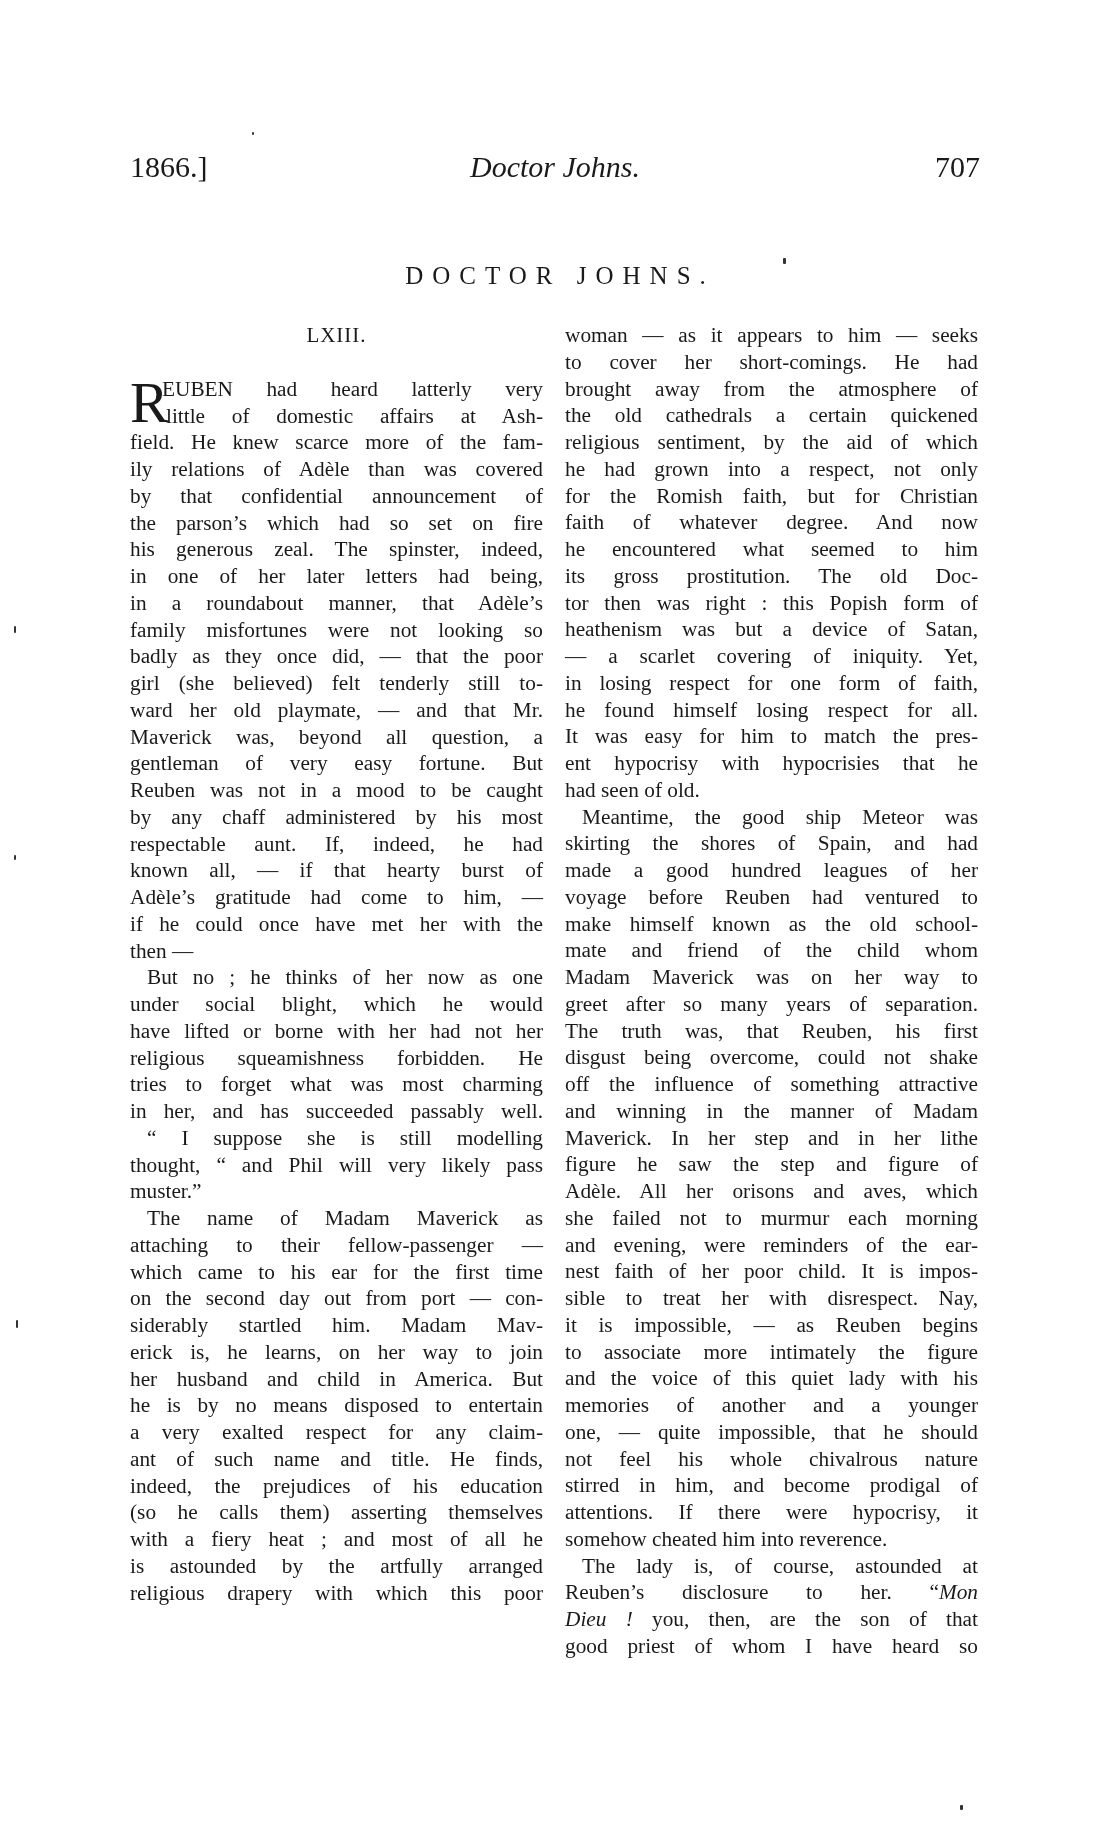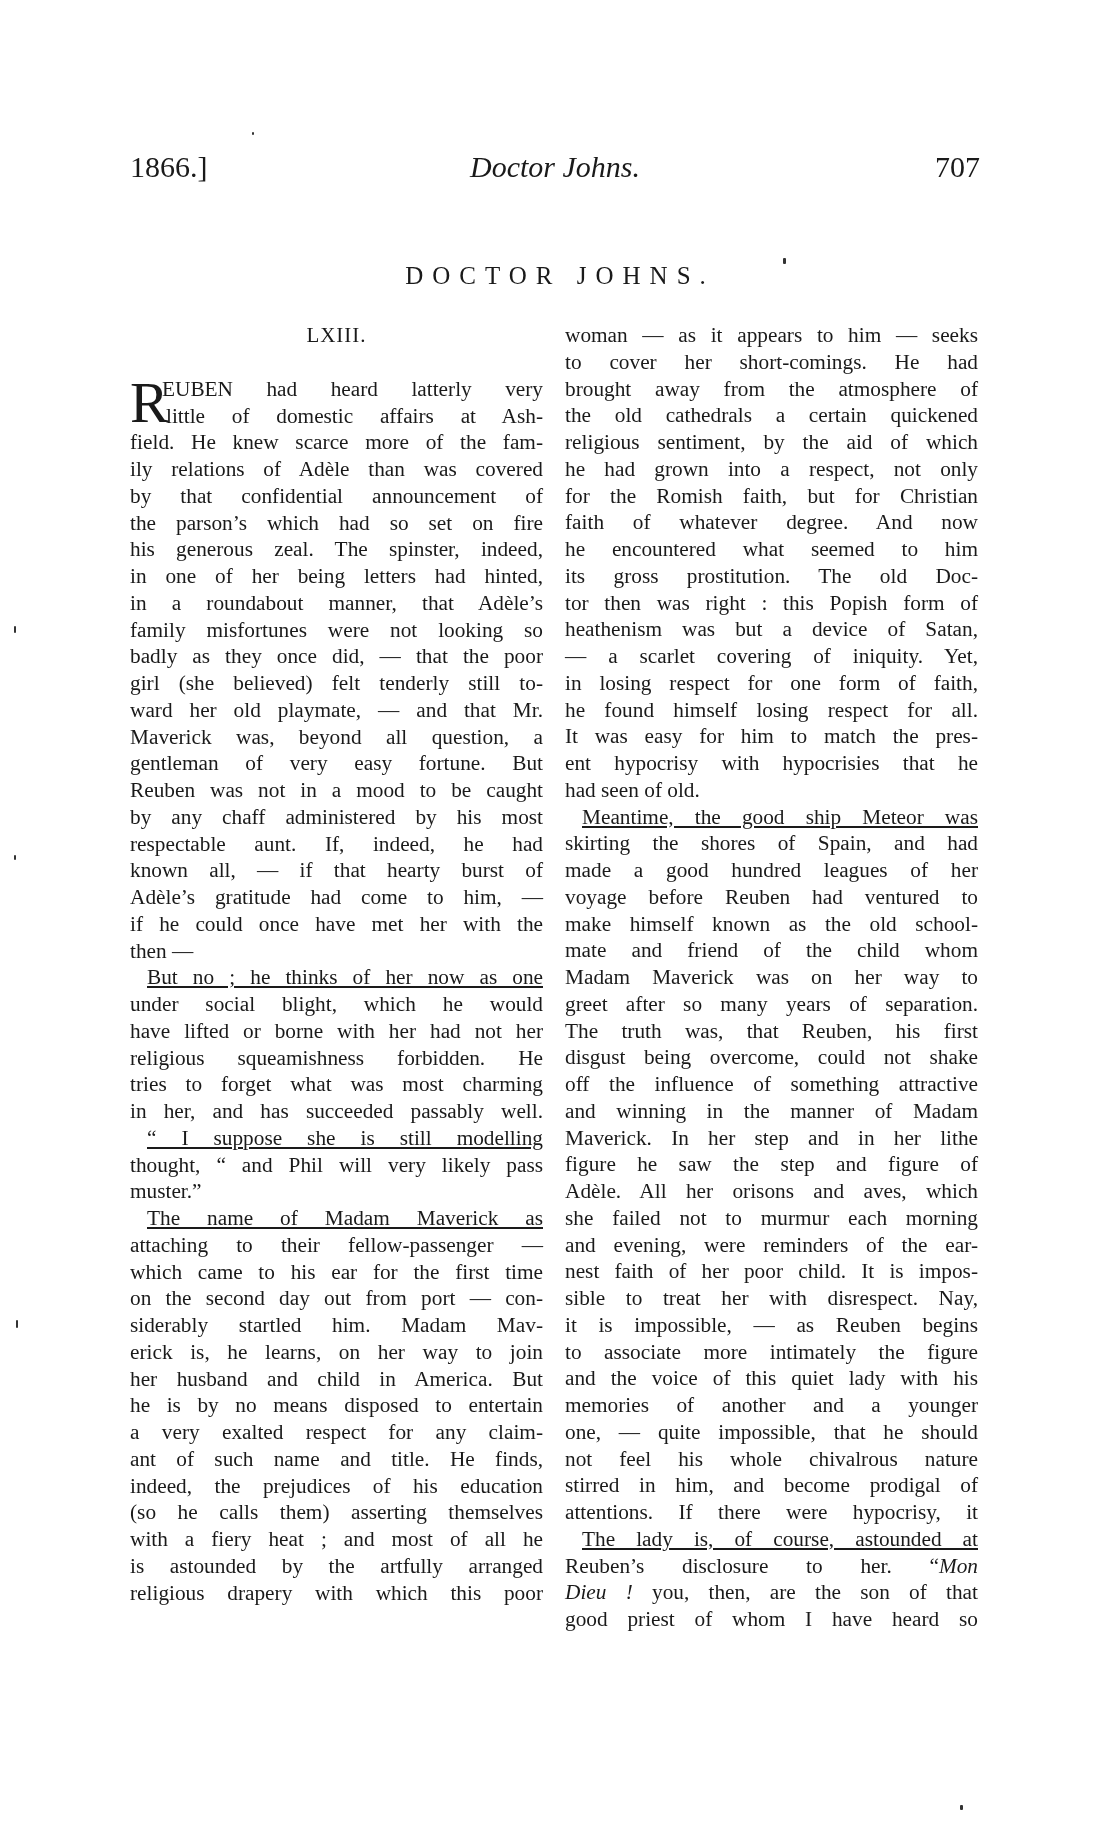--- a/index.html
+++ b/index.html
@@ -10,21 +10,21 @@
   .rh-year { position: absolute; left: 0; top: 0; }
   .rh-title { position: absolute; left: 0; right: 0; text-align: center; font-style: italic; top: 0; }
   .rh-page { position: absolute; right: 0; top: 0; }
   .main-title { position: absolute; top: 262px; left: 0; width: 1120px; text-align: center;
                 font-size: 25px; letter-spacing: 9px; }
   .col { position: absolute; top: 322px; font-size: 21.3px; line-height: 26.75px; }
   .col-left { left: 130px; width: 413px; }
   .col-right { left: 565px; width: 413px; }
   .line { display: block; height: 26.75px; white-space: nowrap; text-align: justify; text-align-last: justify; }
   .line.last { text-align-last: left; }
-  .line.indent { padding-left: 17px; text-decoration: underline; }
+  .line.indent { padding-left: 17px; }
   .chapter { text-align: left; text-align-last: center; font-size: 21px; letter-spacing: 1px; margin-bottom: 27px; }
   .dropcap-wrap { position: relative; }
   .dropcap { position: absolute; left: 0; top: 1px; font-size: 58px; line-height: 52px; }
   .line.dc { padding-left: 32px; }
   .line.dc2 { padding-left: 36px; }
   .it { font-style: italic; }
   .speck { position: absolute; background: #333; border-radius: 1px; }
 </style>
 </head>
 <body>
@@ -44,21 +44,21 @@
     <div class="dropcap-wrap">
       <span class="dropcap">R</span>
       <span class="line dc">EUBEN had heard latterly very</span>
       <span class="line dc2">little of domestic affairs at Ash-</span>
     </div>
     <span class="line">field.  He knew scarce more of the fam-</span>
     <span class="line">ily relations of Adèle than was covered</span>
     <span class="line">by that confidential announcement of</span>
     <span class="line">the parson’s which had so set on fire</span>
     <span class="line">his generous zeal.  The spinster, indeed,</span>
-    <span class="line">in one of her being letters had hinted,</span>
+    <span class="line">in one of her later letters had being,</span>
     <span class="line">in a roundabout manner, that Adèle’s</span>
     <span class="line">family misfortunes were not looking so</span>
     <span class="line">badly as they once did, — that the poor</span>
     <span class="line">girl (she believed) felt tenderly still to-</span>
     <span class="line">ward her old playmate, — and that Mr.</span>
     <span class="line">Maverick was, beyond all question, a</span>
     <span class="line">gentleman of very easy fortune.  But</span>
     <span class="line">Reuben was not in a mood to be caught</span>
     <span class="line">by any chaff administered by his most</span>
     <span class="line">respectable aunt.  If, indeed, he had</span>
@@ -131,20 +131,21 @@
     <span class="line">nest faith of her poor child.  It is impos-</span>
     <span class="line">sible to treat her with disrespect.  Nay,</span>
     <span class="line">it is impossible, — as Reuben begins</span>
     <span class="line">to associate more intimately the figure</span>
     <span class="line">and the voice of this quiet lady with his</span>
     <span class="line">memories of another and a younger</span>
     <span class="line">one, — quite impossible, that he should</span>
     <span class="line">not feel his whole chivalrous nature</span>
     <span class="line">stirred in him, and become prodigal of</span>
     <span class="line">attentions.  If there were hypocrisy, it</span>
+    <span class="line last">somehow cheated him into reverence.</span>
     <span class="line indent">The lady is, of course, astounded at</span>
     <span class="line"><span>Reuben’s disclosure to her.  “</span><span class="it">Mon</span></span>
     <span class="line"><span class="it">Dieu !</span> <span>you, then, are the son of that</span></span>
     <span class="line">good priest of whom I have heard so</span>
   </div>
 
   <span class="speck" style="left:252px;top:132px;width:2px;height:3px;"></span>
   <span class="speck" style="left:783px;top:258px;width:3px;height:6px;"></span>
   <span class="speck" style="left:14px;top:626px;width:2px;height:7px;"></span>
   <span class="speck" style="left:14px;top:855px;width:2px;height:5px;"></span>

